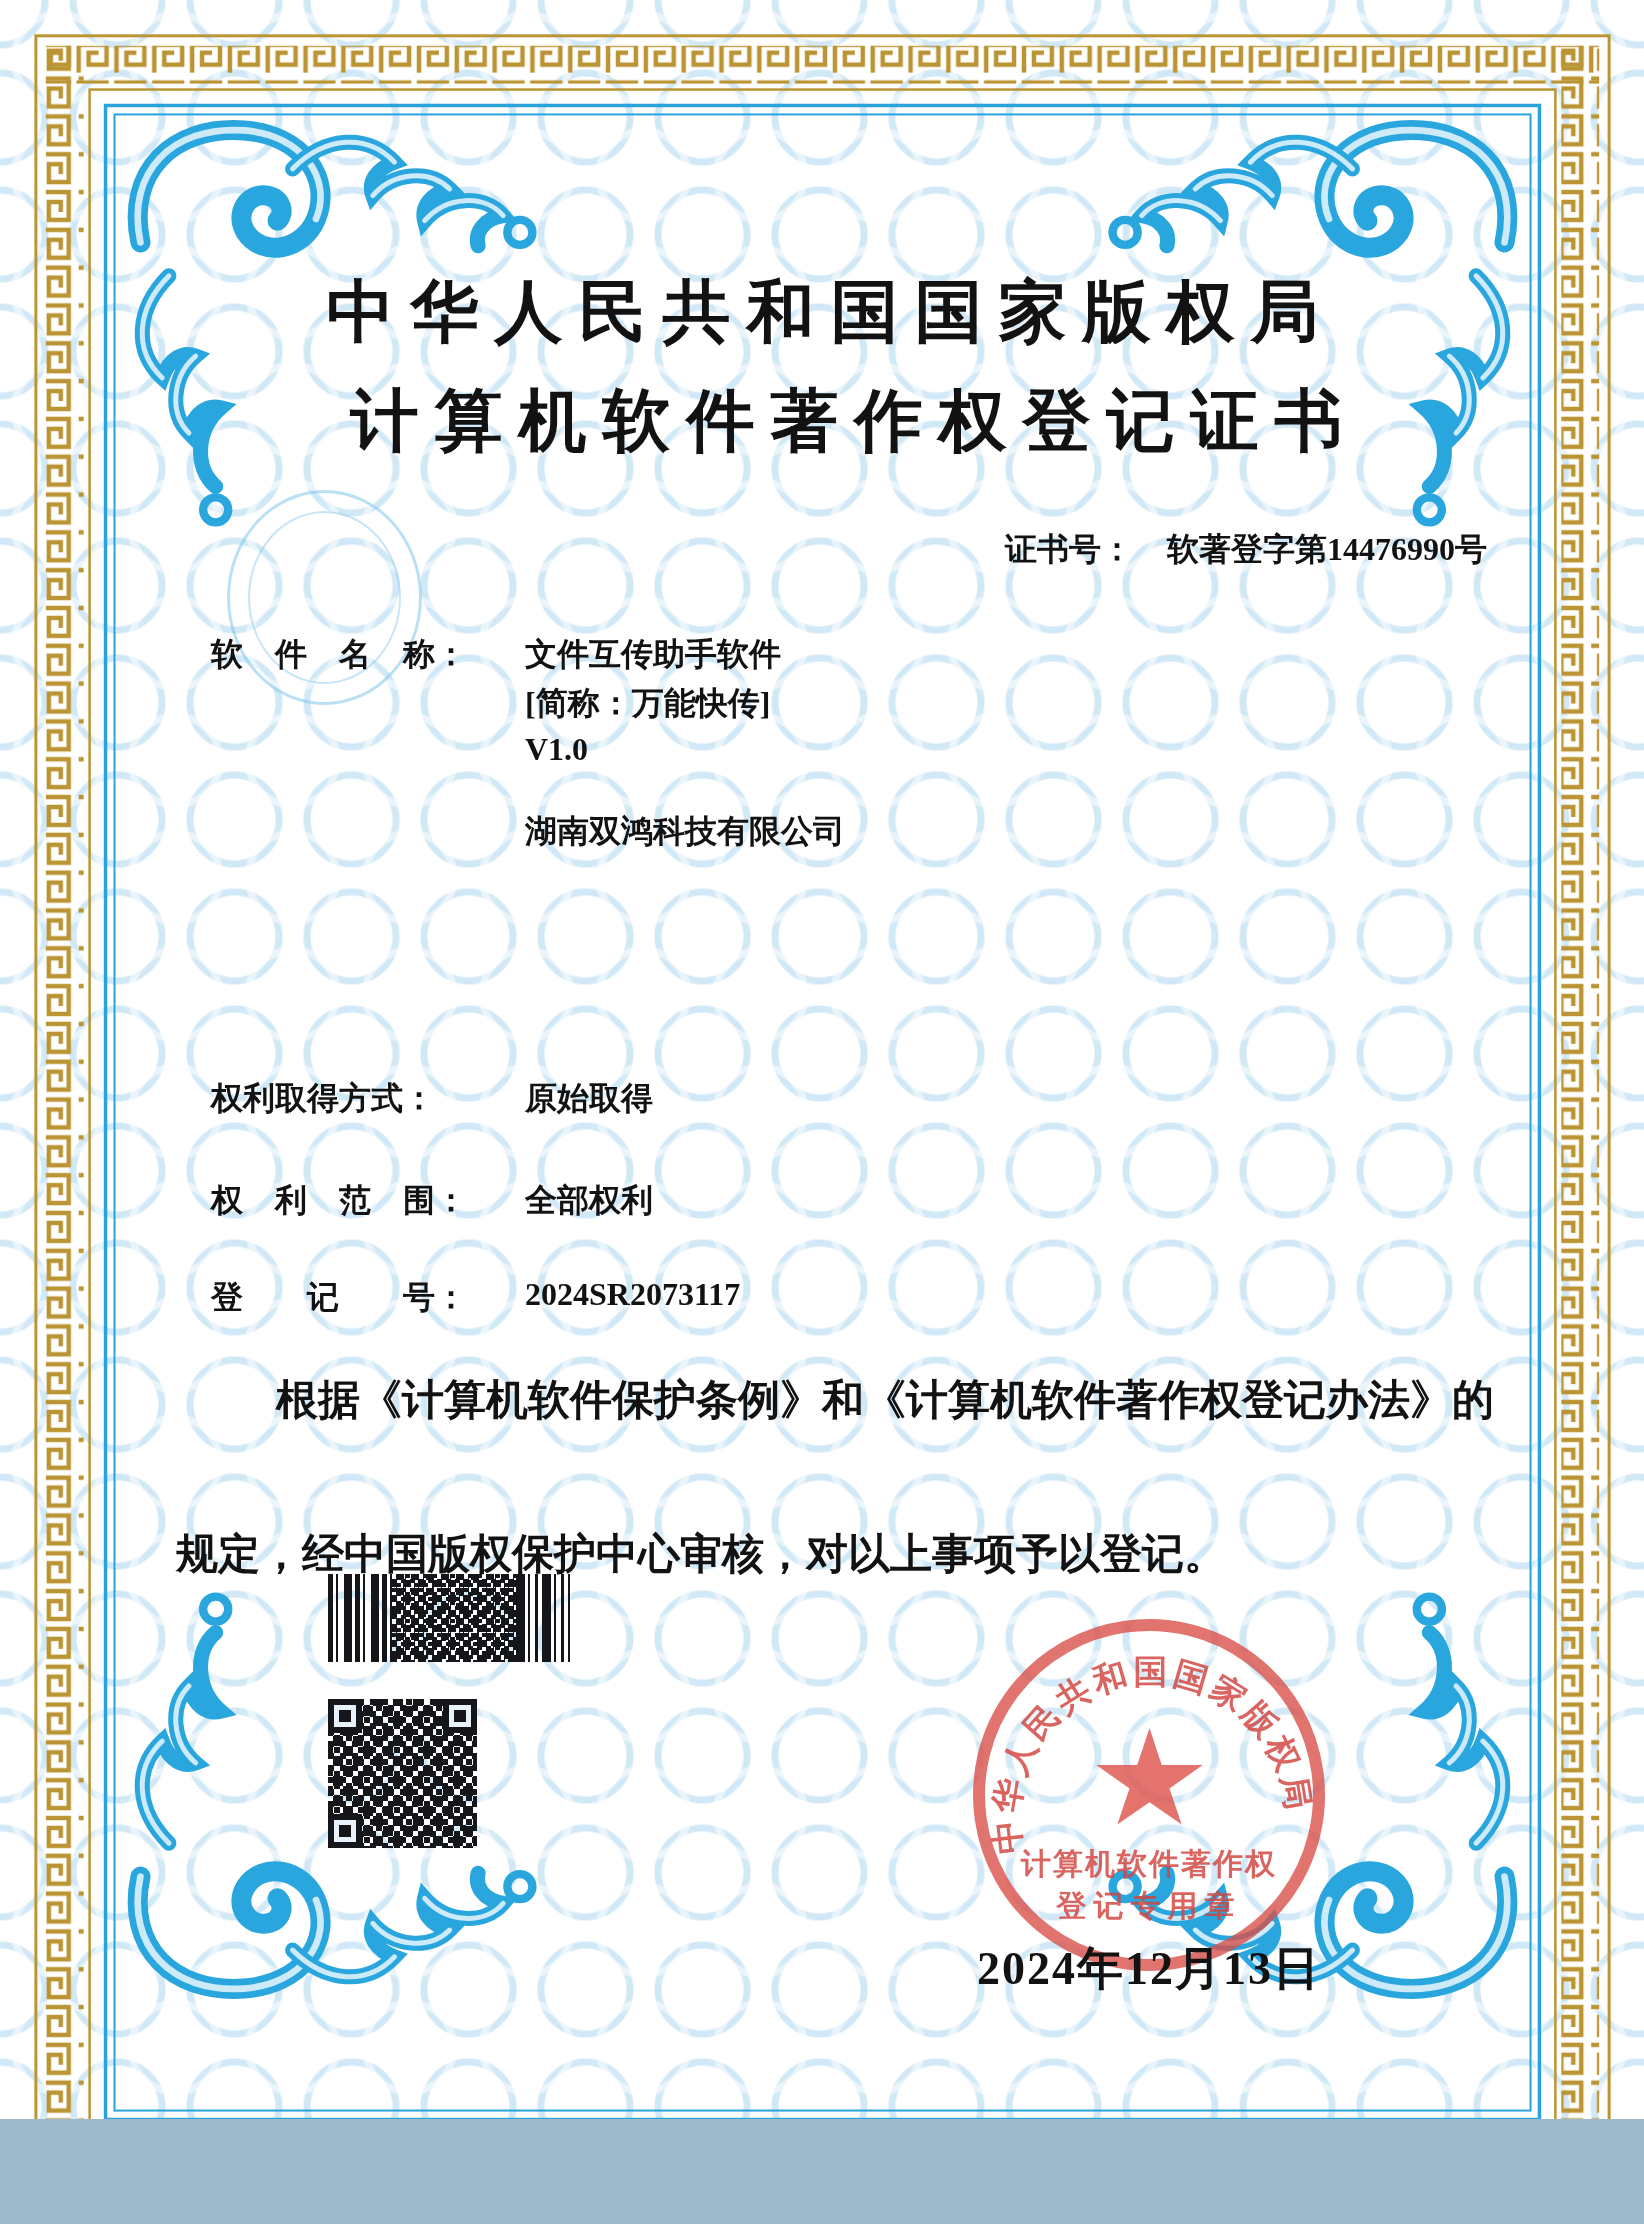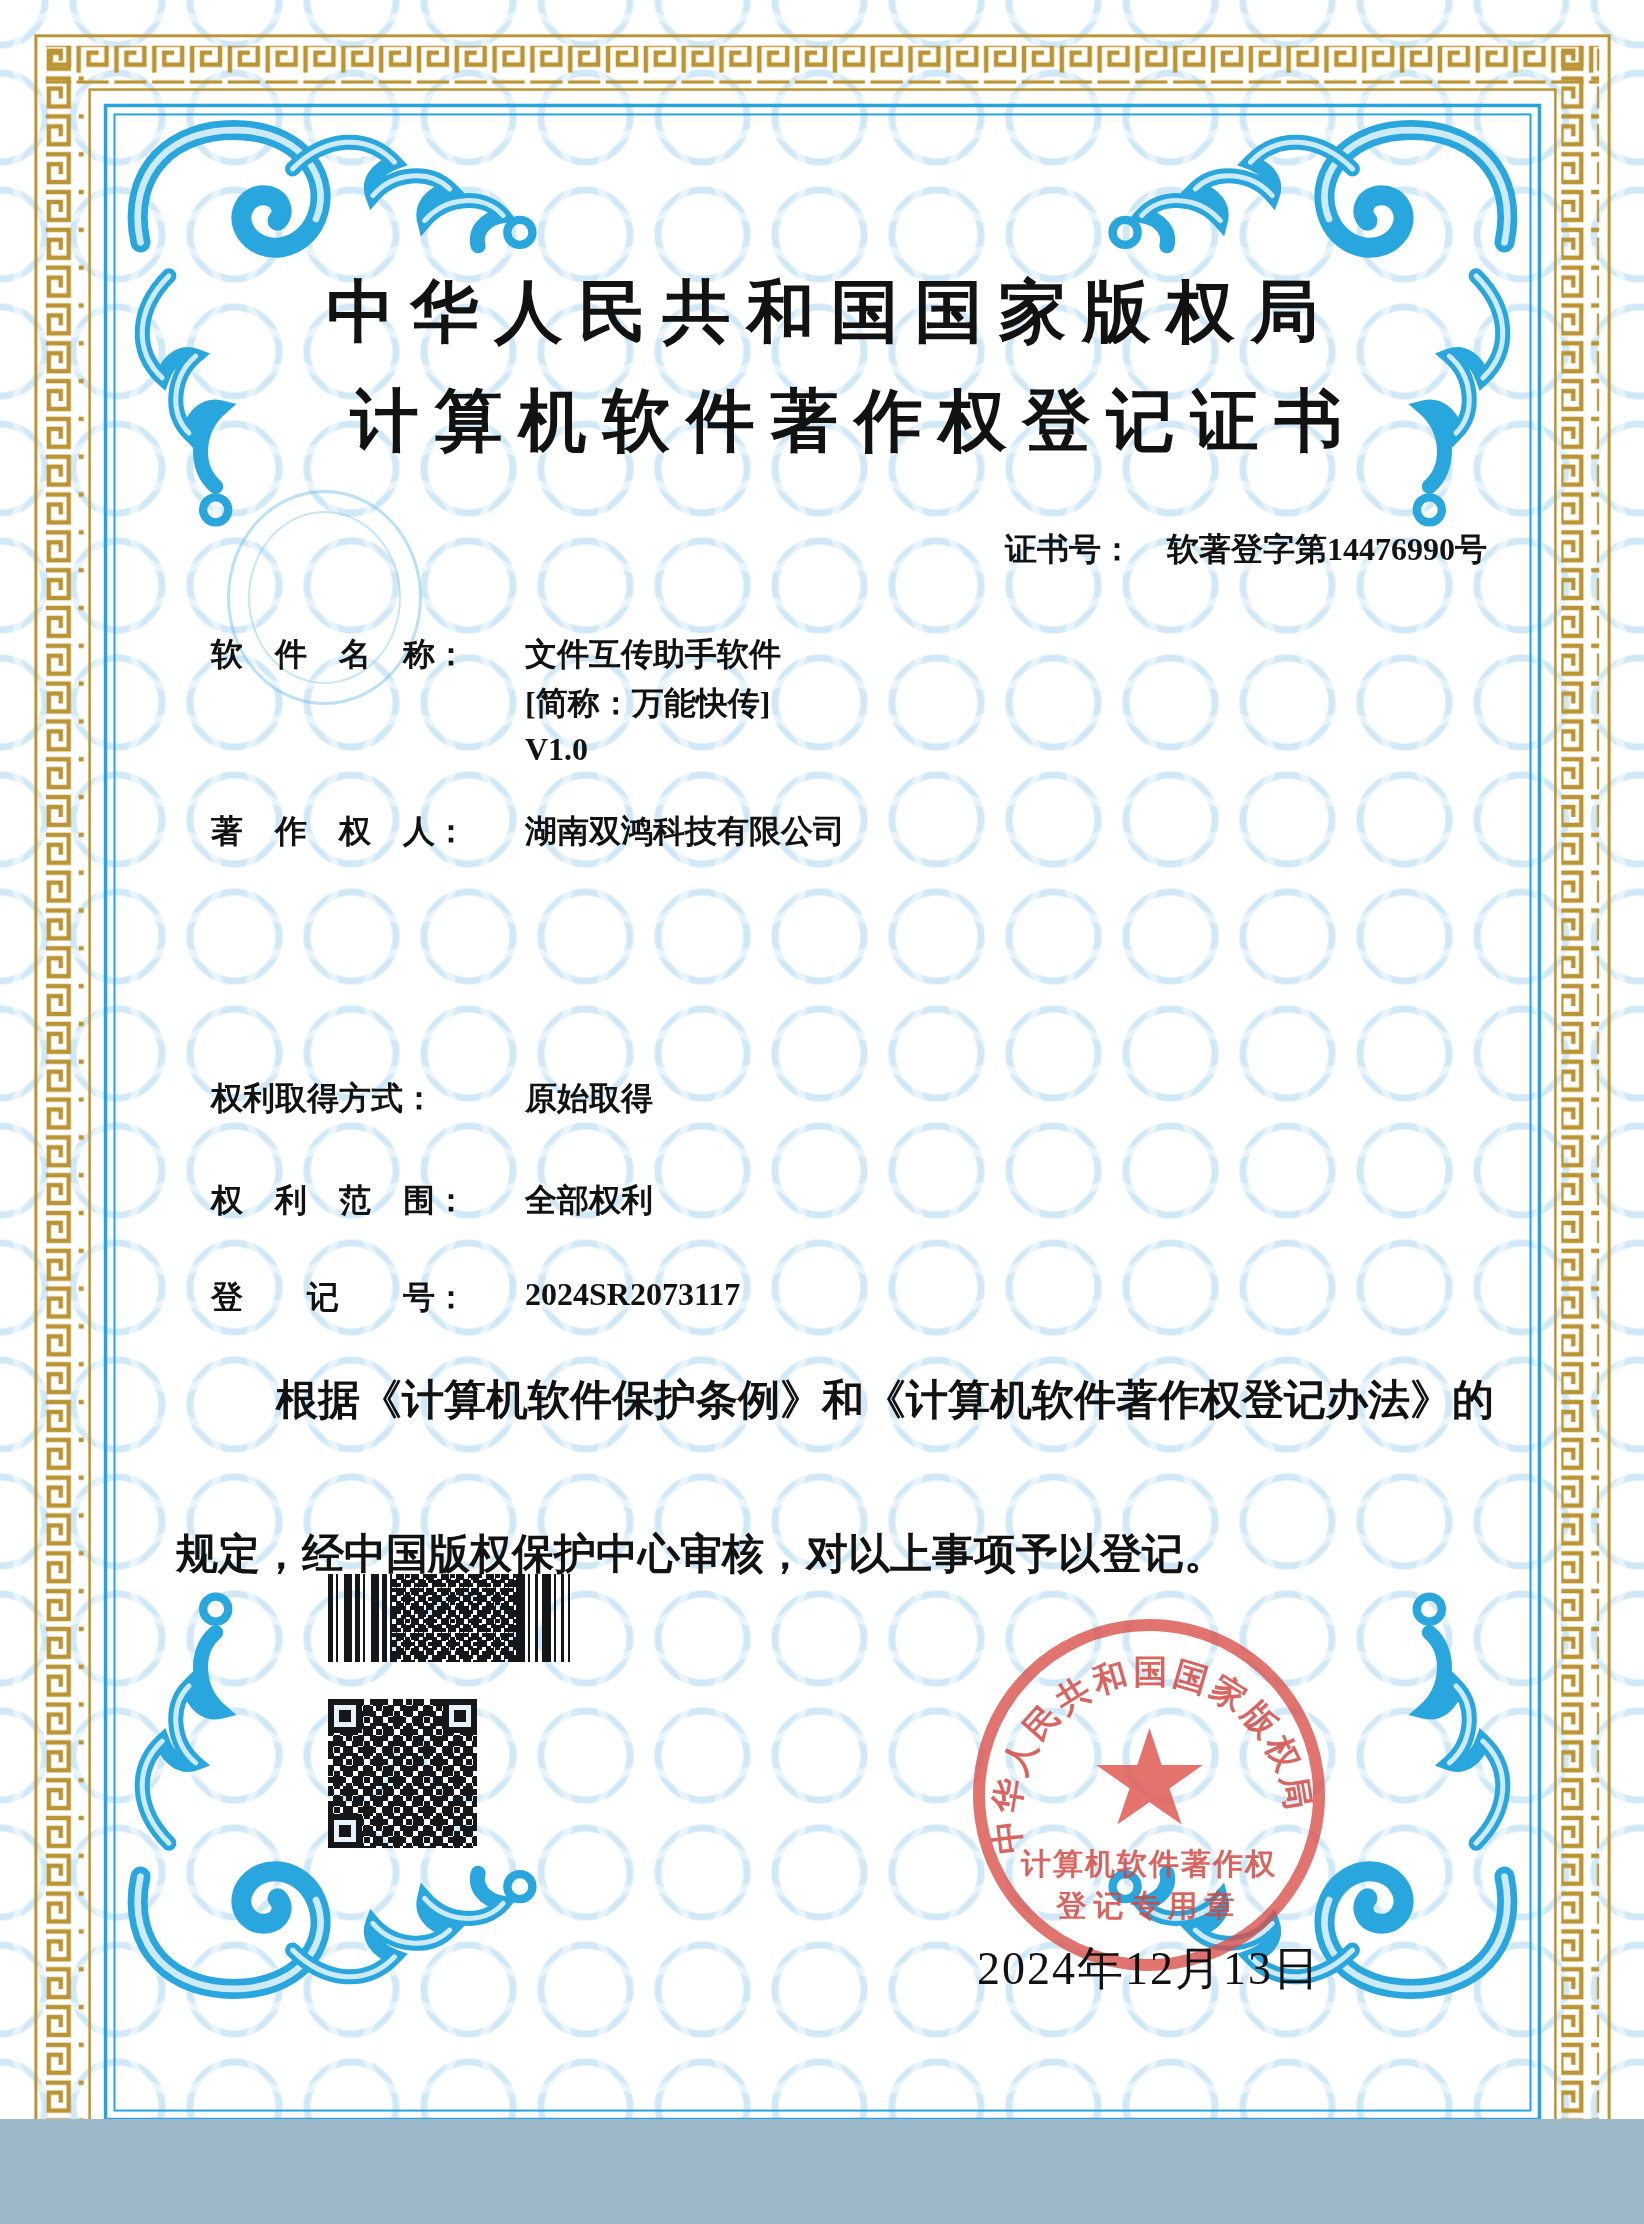--- a/index.html
+++ b/index.html
@@ -110,21 +110,21 @@
     background:rgba(222,82,76,.92);
     clip-path:polygon(50% 0%,61% 35%,98% 35%,68% 57%,79% 91%,50% 70%,21% 91%,32% 57%,2% 35%,39% 35%);
   }
   .seal-line{position:absolute; left:0; width:100%; text-align:center; color:rgba(210,70,64,.95);
     font-weight:700; white-space:nowrap;}
   .sl1{top:225px; font-size:30px; letter-spacing:2px;}
   .sl2{top:267px; font-size:30px; letter-spacing:7px;}
 
   .date{
     position:absolute; left:915px; top:1938px; width:468px; text-align:center;
-    font-size:46px; font-weight:400; letter-spacing:2px; white-space:nowrap;
+    font-size:46px; font-weight:700; letter-spacing:2px; white-space:nowrap;
   }
 </style>
 </head>
 <body>
 
 <div class="page">
 
   <div class="watermark"></div>
   <div class="emblem">
     <div class="inner"></div>
@@ -182,21 +182,20 @@
     <span class="lbl">证书号：</span><span>软著登字第14476990号</span>
   </div>
 
   <div class="field f-name">
     <span>软　件　名　称：</span>
     <span class="val">文件互传助手软件</span>
     <span class="val2">[简称：万能快传]</span>
     <span class="val3">V1.0</span>
   </div>
   <div class="field f-owner">
-    <span>著　作　权　人：</span>
     <span class="val">湖南双鸿科技有限公司</span>
   </div>
   <div class="field f-acq">
     <span>权利取得方式：</span>
     <span class="val">原始取得</span>
   </div>
   <div class="field f-scope">
     <span>权　利　范　围：</span>
     <span class="val">全部权利</span>
   </div>

